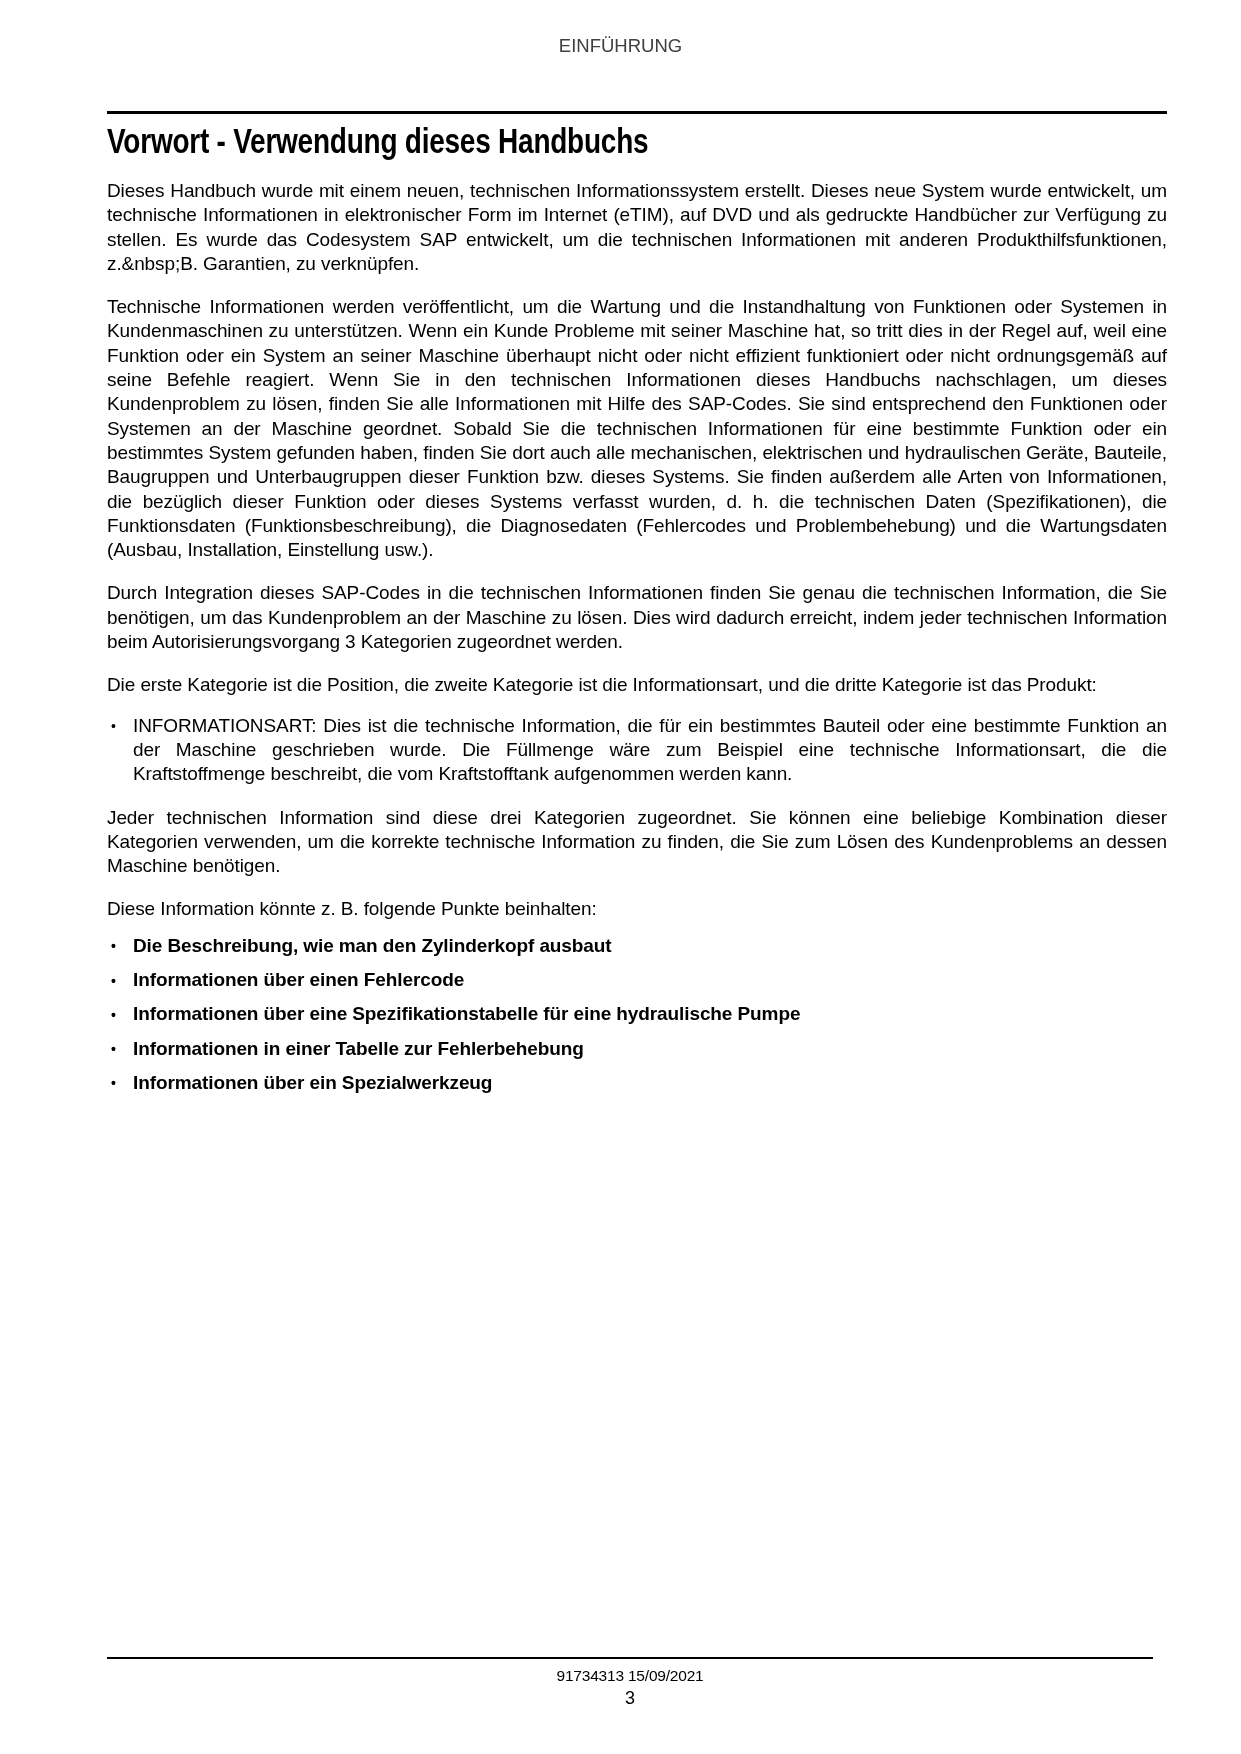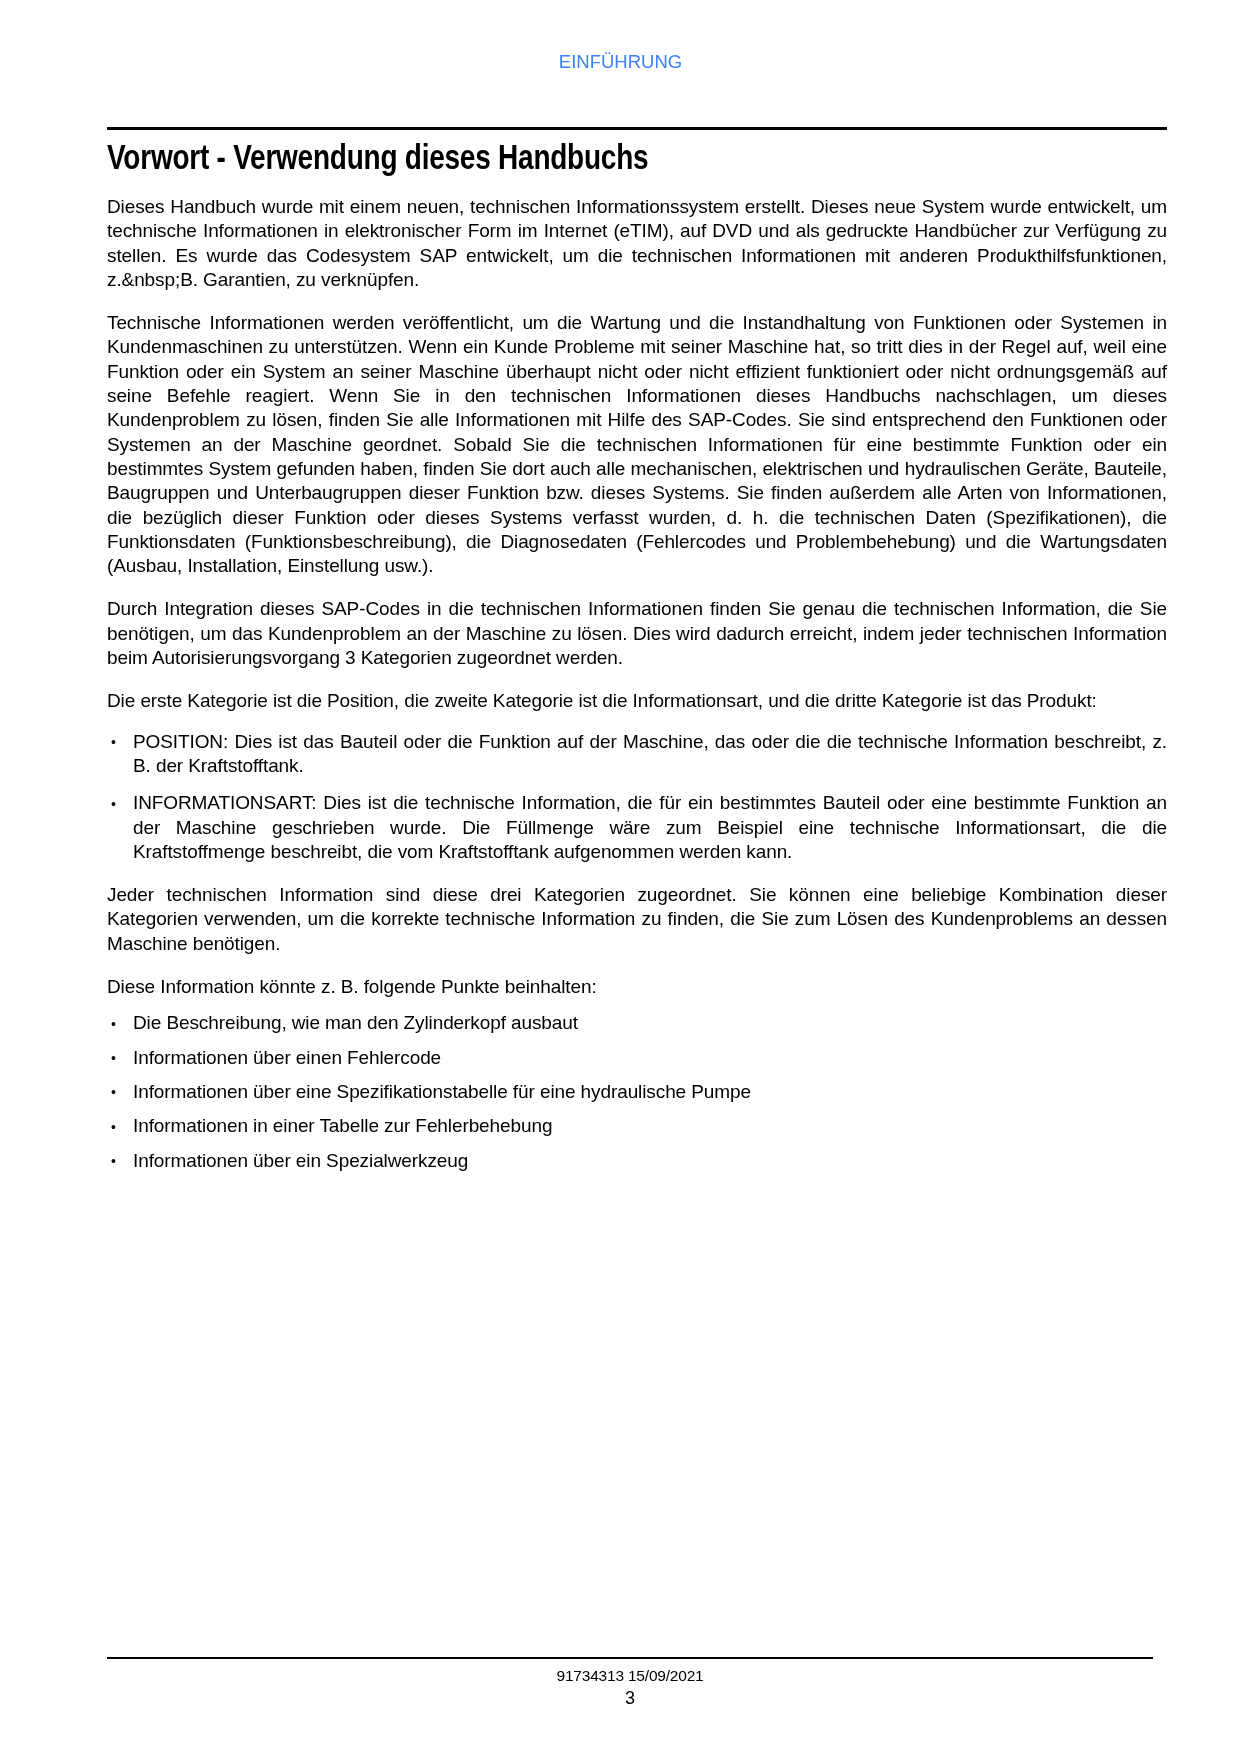--- a/index.html
+++ b/index.html
@@ -12,25 +12,25 @@
     height: 1754px;
     position: relative;
     font-family: "Liberation Sans", sans-serif;
     color: #000000;
     overflow: hidden;
   }
   .content {
     margin: 0 74px 0 107px; 
   }
   .page-header {
-    padding-top: 52px;
+    padding-top: 36px;
     text-align: center;
     font-size: 18.5px;
     line-height: 19px;
-    color: #3b82f6;
+    color: #404040;
   }
   .top-rule {
     margin-top: 56px;
     border: none;
     border-top: 3px solid #000000;
     height: 0;
   }
   .doc-title {
     margin: 8px 0 0 0;
     font-size: 35px;
@@ -65,21 +65,21 @@
   ul.bullet-list li:first-child { margin-top: 0; }
   ul.bullet-list li::before {
     content: "\2022";
     position: absolute;
     left: 4px;
     top: 0.5px;
     font-size: 14px;
     line-height: 24.3px;
   }
   ul.bullet-list.examples { margin-top: 12px; }
-  ul.bullet-list.examples li { margin-top: 10px; }
+  ul.bullet-list.examples li { margin-top: 10px; font-weight: bold; }
   ul.bullet-list.examples li:first-child { margin-top: 0; }
   .page-footer {
     position: absolute;
     left: 107px;
     right: 88px;
     top: 1657px;
   }
   .footer-rule {
     border: none;
     border-top: 2.5px solid #000000;
@@ -114,21 +114,20 @@
 
   <p class="body-para">Dieses Handbuch wurde mit einem neuen, technischen Informationssystem erstellt. Dieses neue System wurde entwickelt, um technische Informationen in elektronischer Form im Internet (eTIM), auf DVD und als gedruckte Handbücher zur Verfügung zu stellen. Es wurde das Codesystem SAP entwickelt, um die technischen Informationen mit anderen Produkthilfsfunktionen, z.&amp;nbsp;B. Garantien, zu verknüpfen.</p>
 
   <p class="body-para">Technische Informationen werden veröffentlicht, um die Wartung und die Instandhaltung von Funktionen oder Systemen in Kundenmaschinen zu unterstützen. Wenn ein Kunde Probleme mit seiner Maschine hat, so tritt dies in der Regel auf, weil eine Funktion oder ein System an seiner Maschine überhaupt nicht oder nicht effizient funktioniert oder nicht ordnungsgemäß auf seine Befehle reagiert. Wenn Sie in den technischen Informationen dieses Handbuchs nachschlagen, um dieses Kundenproblem zu lösen, finden Sie alle Informationen mit Hilfe des SAP-Codes. Sie sind entsprechend den Funktionen oder Systemen an der Maschine geordnet. Sobald Sie die technischen Informationen für eine bestimmte Funktion oder ein bestimmtes System gefunden haben, finden Sie dort auch alle mechanischen, elektrischen und hydraulischen Geräte, Bauteile, Baugruppen und Unterbaugruppen dieser Funktion bzw. dieses Systems. Sie finden außerdem alle Arten von Informationen, die bezüglich dieser Funktion oder dieses Systems verfasst wurden, d. h. die technischen Daten (Spezifikationen), die Funktionsdaten (Funktionsbeschreibung), die Diagnosedaten (Fehlercodes und Problembehebung) und die Wartungsdaten (Ausbau, Installation, Einstellung usw.).</p>
 
   <p class="body-para">Durch Integration dieses SAP-Codes in die technischen Informationen finden Sie genau die technischen Information, die Sie benötigen, um das Kundenproblem an der Maschine zu lösen. Dies wird dadurch erreicht, indem jeder technischen Information beim Autorisierungsvorgang 3 Kategorien zugeordnet werden.</p>
 
   <p class="body-para">Die erste Kategorie ist die Position, die zweite Kategorie ist die Informationsart, und die dritte Kategorie ist das Produkt:</p>
 
   <ul class="bullet-list">
-    <li>POSITION: Dies ist das Bauteil oder die Funktion auf der Maschine, das oder die die technische Information beschreibt, z. B. der Kraftstofftank.</li>
     <li>INFORMATIONSART: Dies ist die technische Information, die für ein bestimmtes Bauteil oder eine bestimmte Funktion an der Maschine geschrieben wurde. Die Füllmenge wäre zum Beispiel eine technische Informationsart, die die Kraftstoffmenge beschreibt, die vom Kraftstofftank aufgenommen werden kann.</li>
   </ul>
 
   <p class="body-para">Jeder technischen Information sind diese drei Kategorien zugeordnet. Sie können eine beliebige Kombination dieser Kategorien verwenden, um die korrekte technische Information zu finden, die Sie zum Lösen des Kundenproblems an dessen Maschine benötigen.</p>
 
   <p class="body-para">Diese Information könnte z. B. folgende Punkte beinhalten:</p>
 
   <ul class="bullet-list examples">
     <li>Die Beschreibung, wie man den Zylinderkopf ausbaut</li>
     <li>Informationen über einen Fehlercode</li>

